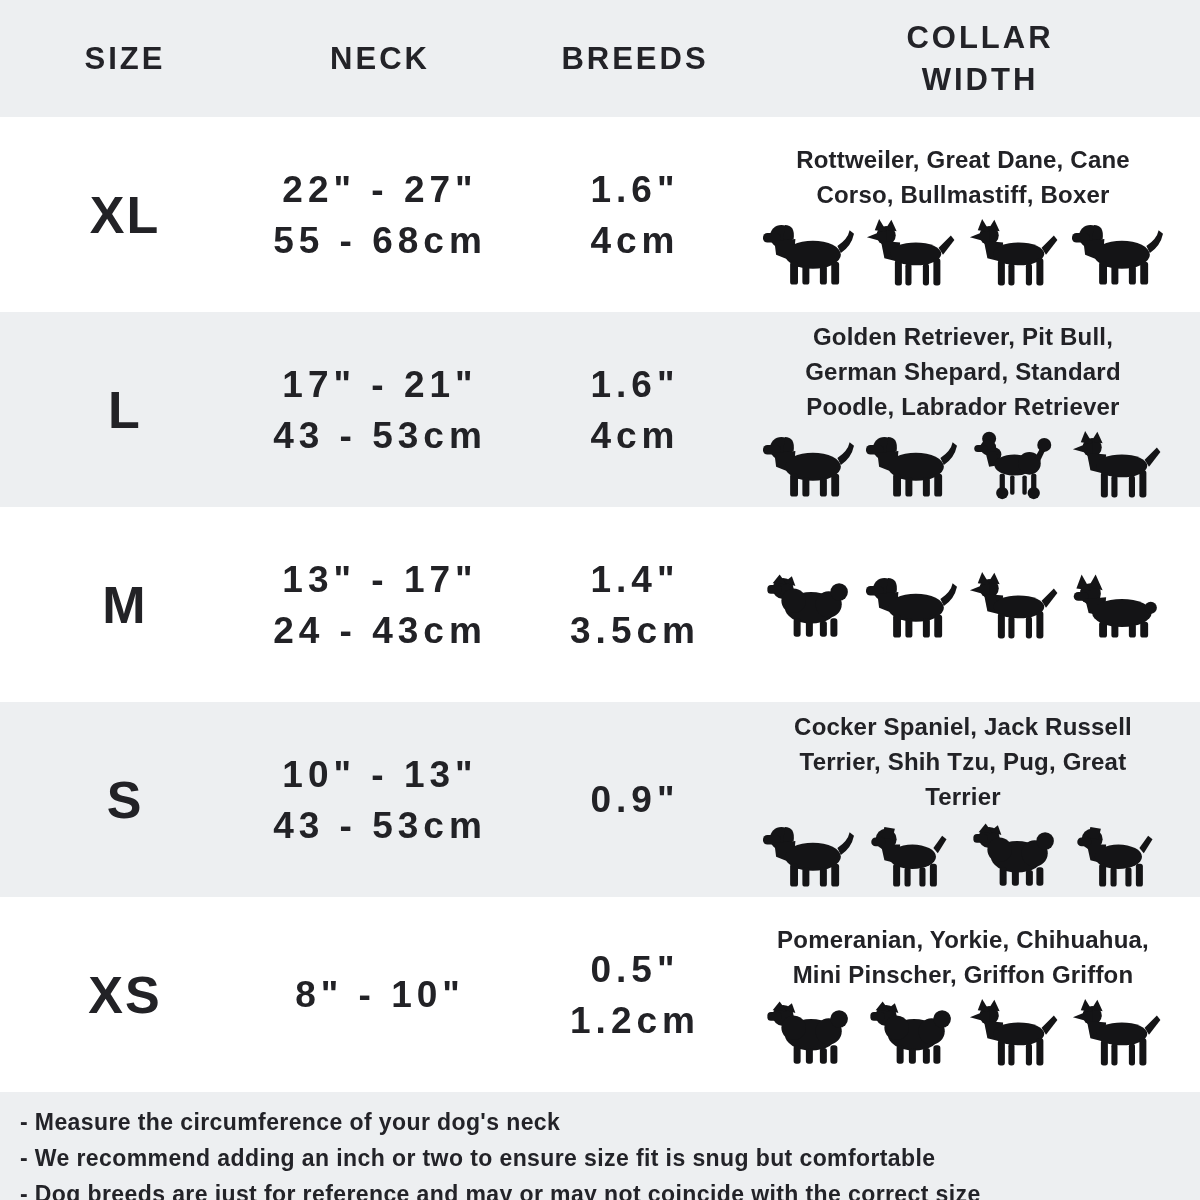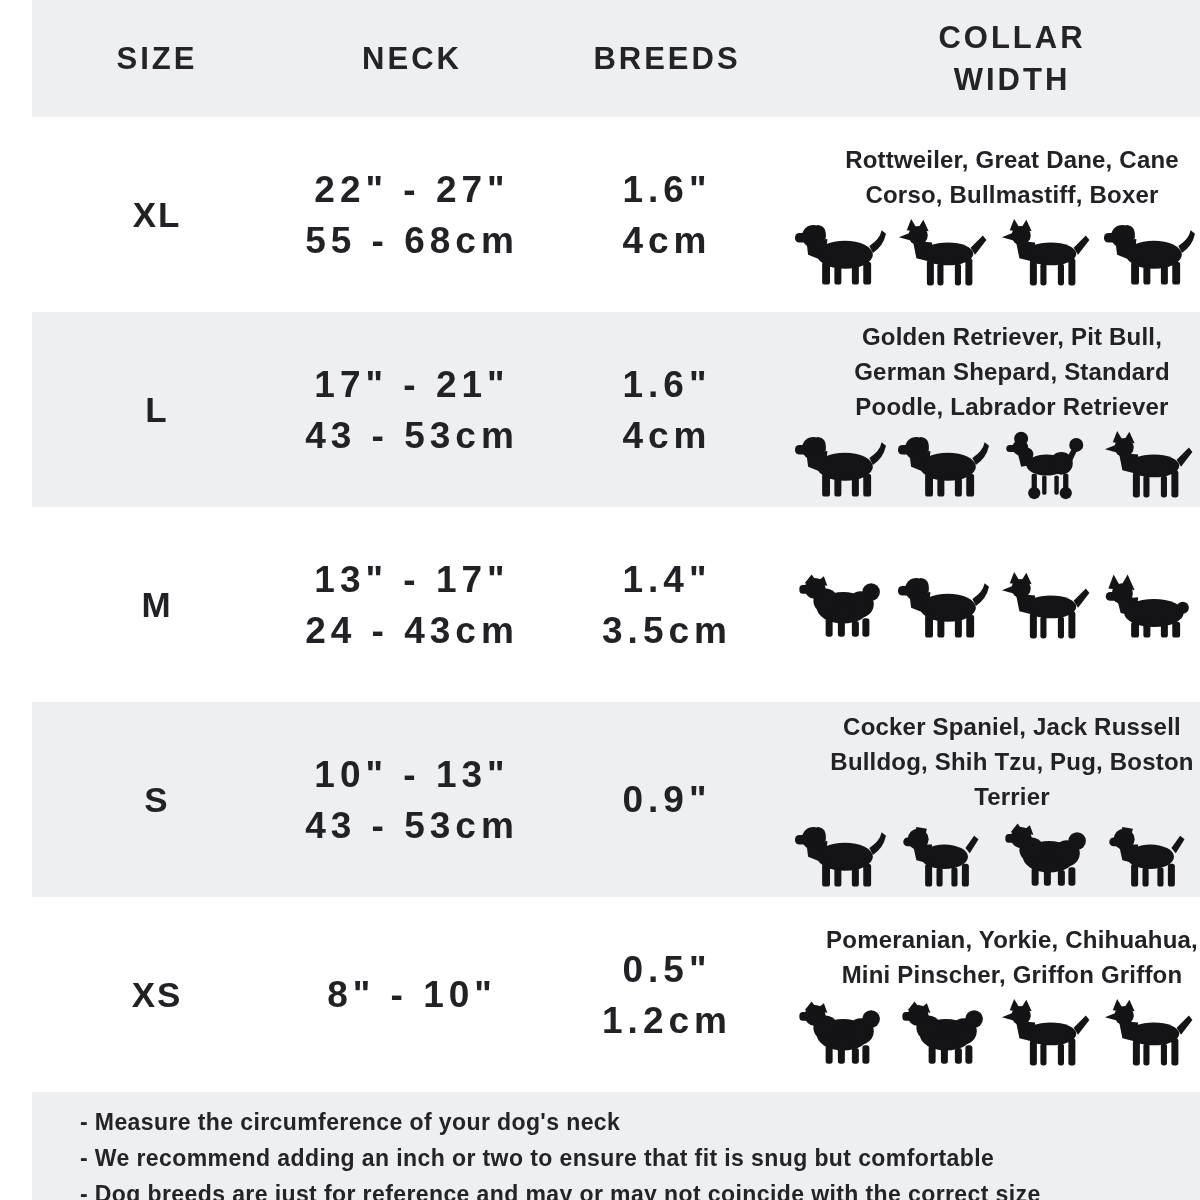--- a/index.html
+++ b/index.html
@@ -7,21 +7,20 @@
   body {
     font-family: "Liberation Sans", sans-serif;
     color: #222226;
     background: #ffffff;
   }
   .page {
     width: 1200px;
     height: 1200px;
     overflow: hidden;
     background: #ffffff;
-    padding-left: 32px;
   }
   .grid-row {
     display: grid;
     grid-template-columns: 250px 260px 250px 440px;
     width: 1200px;
   }
   .header-row { height: 117px; background: #edeff1; }
   .data-row  { height: 195px; }
   .data-row.alt { background: #edeff1; }
   .data-row.plain { background: #ffffff; }
@@ -34,35 +33,34 @@
   }
   .hcell {
     font-size: 31px;
     font-weight: bold;
     letter-spacing: 3px;
     line-height: 42px;
     color: #232328;
   }
   .hcell .wrap { max-width: 185px; }
   .size-cell {
-    font-size: 35px;
+    font-size: 52px;
     font-weight: bold;
     letter-spacing: 2px;
   }
   .num-line {
     font-size: 37px;
     font-weight: bold;
     letter-spacing: 5px;
     line-height: 51px;
     white-space: nowrap;
   }
   .breeds-cell {
     padding-right: 34px;
     gap: 4px;
-    align-items: flex-end;
   }
   .breed-text {
     font-size: 24px;
     font-weight: bold;
     line-height: 35px;
     max-width: 372px;
     letter-spacing: 0.2px;
   }
   .icon-row {
     display: flex;
@@ -80,21 +78,20 @@
     height: 108px;
     background: #edeff1;
     padding: 12px 20px 0 20px;
   }
   .note-line {
     font-size: 23px;
     font-weight: bold;
     line-height: 36px;
     letter-spacing: 0.4px;
     color: #232328;
-    margin-left: 28px;
   }
 </style>
 </head>
 <body>
 
 <svg width="0" height="0" style="position:absolute" aria-hidden="true">
   <defs>
     <symbol id="dog-stocky" viewBox="0 0 110 80">
       <circle cx="24" cy="21" r="13"></circle>
       <rect x="3" y="17" width="20" height="11" rx="5"></rect>
@@ -285,21 +282,21 @@
   <div class="grid-row data-row alt">
     <div class="cell size-cell">S</div>
     <div class="cell">
       <div class="num-line">10" - 13"</div>
       <div class="num-line">43 - 53cm</div>
     </div>
     <div class="cell">
       <div class="num-line">0.9"</div>
     </div>
     <div class="cell breeds-cell">
-      <div class="breed-text">Cocker Spaniel, Jack Russell Bulldog, Shih Tzu, Pug, Boston Terrier</div>
+      <div class="breed-text">Cocker Spaniel, Jack Russell Terrier, Shih Tzu, Pug, Great Terrier</div>
       <div class="icon-row">
         <svg class="dog">
             <use href="#dog-stocky"></use>
           </svg>
         <svg class="dog">
             <use href="#dog-terrier"></use>
           </svg>
         <svg class="dog">
             <use href="#dog-fluffy"></use>
           </svg>
@@ -333,17 +330,17 @@
           </svg>
         <svg class="dog">
             <use href="#dog-pointy"></use>
           </svg>
       </div>
     </div>
   </div>
 
   <div class="notes">
     <div class="note-line">- Measure the circumference of your dog's neck</div>
-    <div class="note-line">- We recommend adding an inch or two to ensure that fit is snug but comfortable</div>
+    <div class="note-line">- We recommend adding an inch or two to ensure size fit is snug but comfortable</div>
     <div class="note-line">- Dog breeds are just for reference and may or may not coincide with the correct size</div>
   </div>
 
 </div>
 
 </body></html>

